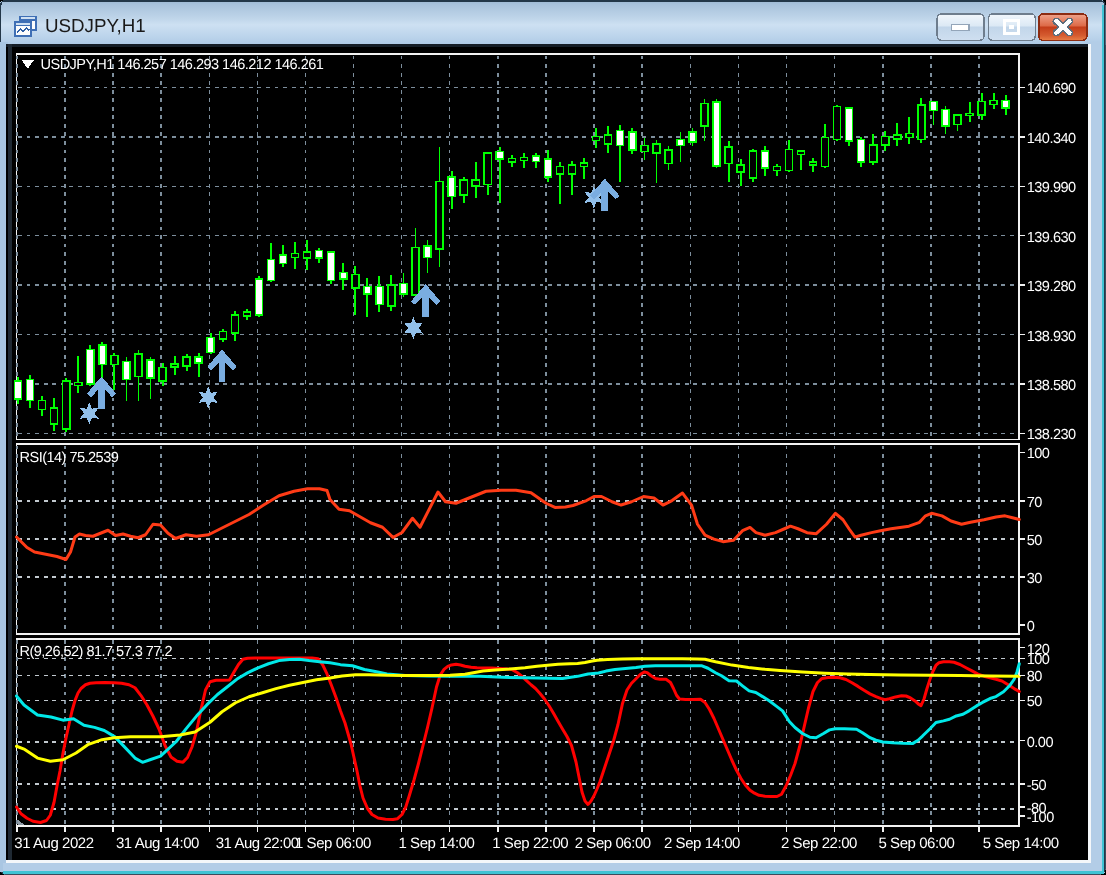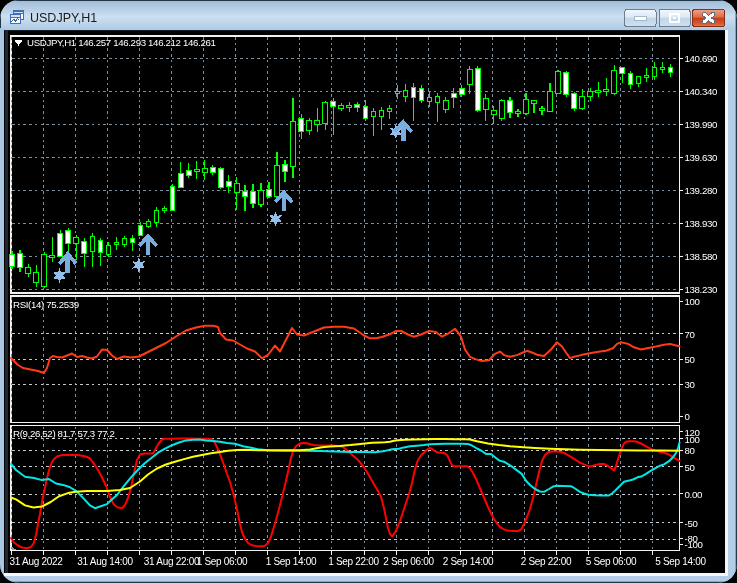--- a/index.html
+++ b/index.html
@@ -1,14 +1,14 @@
 <!DOCTYPE html>
 <html><head><meta charset="utf-8"><style>
 html,body{margin:0;padding:0;background:#000;}
-#win{position:relative;width:737px;height:583px;overflow:hidden;border-radius:19px;}
+#win{position:relative;width:737px;height:583px;overflow:hidden;}
 </style></head><body>
 <div id="win"><svg width="737" height="583" viewBox="0 0 737 583" shape-rendering="crispEdges" text-rendering="optimizeLegibility">
       <defs>
 <linearGradient id="tb" x1="0" y1="0" x2="0" y2="1">
 <stop offset="0" stop-color="#9cb7d2"></stop>
           <stop offset="0.10" stop-color="#a8c2dc"></stop>
 <stop offset="0.42" stop-color="#c0d6ea"></stop>
           <stop offset="0.55" stop-color="#cde0f2"></stop>
 <stop offset="0.85" stop-color="#b9d2ea"></stop>
           <stop offset="1" stop-color="#adc9e5"></stop>

